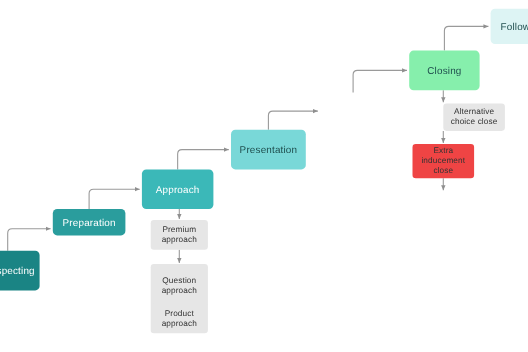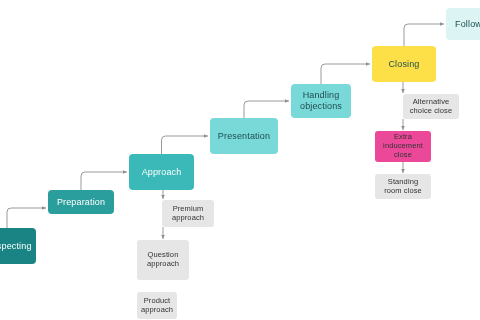--- a/index.html
+++ b/index.html
@@ -88,57 +88,49 @@
   </div>
 
   <div class="node node-stage" style="left: 129px; top: 154px; width: 65px; height: 36px; background: rgb(59, 184, 184); color: rgb(255, 255, 255);">
     <span class="node-label">Approach</span>
   </div>
 
   <div class="node node-stage" style="left: 210px; top: 118px; width: 68px; height: 36px; background: rgb(121, 216, 216); color: rgb(31, 78, 78);">
     <span class="node-label">Presentation</span>
   </div>
 
-  <div class="node node-stage" style="left: 291px; top: 84px; width: 60px; height: 34px; background: rgb(121, 216, 216); color: rgb(31, 78, 78);">
-    <span class="node-label">Handling
-objections</span>
-  </div>
 
-  <div class="node node-stage" style="left: 372px; top: 46px; width: 64px; height: 36px; background: #fde047; color: rgb(31, 78, 78);">
+  <div class="node node-stage" style="left: 372px; top: 46px; width: 64px; height: 36px; background: #86efac; color: rgb(31, 78, 78);">
     <span class="node-label">Closing</span>
   </div>
 
   <div class="node node-stage" style="left: 446px; top: 8px; width: 58px; height: 32px; background: rgb(221, 244, 244); color: rgb(31, 78, 78);">
     <span class="node-label">Follow up</span>
   </div>
 
-  <div class="node node-sub" style="left: 137px; top: 200px; width: 52px; height: 27px; background: rgb(230, 230, 230); color: rgb(51, 51, 51); margin-left: 25px;">
+  <div class="node node-sub" style="left: 137px; top: 200px; width: 52px; height: 27px; background: rgb(230, 230, 230); color: rgb(51, 51, 51);">
     <span class="node-label">Premium
 approach</span>
   </div>
 
   <div class="node node-sub" style="left: 137px; top: 240px; width: 52px; height: 40px; background: rgb(230, 230, 230); color: rgb(51, 51, 51);">
     <span class="node-label">Question
 approach</span>
   </div>
 
-  <div class="node node-sub" style="left: 137px; top: 292px; width: 40px; height: 27px; background: rgb(230, 230, 230); color: rgb(51, 51, 51);">
+  <div class="node node-sub" style="left: 137px; top: 276px; width: 52px; height: 27px; background: rgb(230, 230, 230); color: rgb(51, 51, 51);">
     <span class="node-label">Product
 approach</span>
   </div>
 
   <div class="node node-sub" style="left: 375px; top: 94px; width: 56px; height: 25px; background: rgb(230, 230, 230); color: rgb(51, 51, 51); margin-left: 28px;">
     <span class="node-label">Alternative
 choice close</span>
   </div>
 
-  <div class="node node-sub" style="left: 375px; top: 131px; width: 56px; height: 31px; background: #ec4899; color: rgb(51, 51, 51);">
+  <div class="node node-sub" style="left: 375px; top: 131px; width: 56px; height: 31px; background: #ef4444; color: rgb(51, 51, 51);">
     <span class="node-label">Extra
 inducement
 close</span>
   </div>
 
-  <div class="node node-sub" style="left: 375px; top: 174px; width: 56px; height: 25px; background: rgb(230, 230, 230); color: rgb(51, 51, 51);">
-    <span class="node-label">Standing
-room close</span>
-  </div>
 
 </div>
 
 </body></html>

